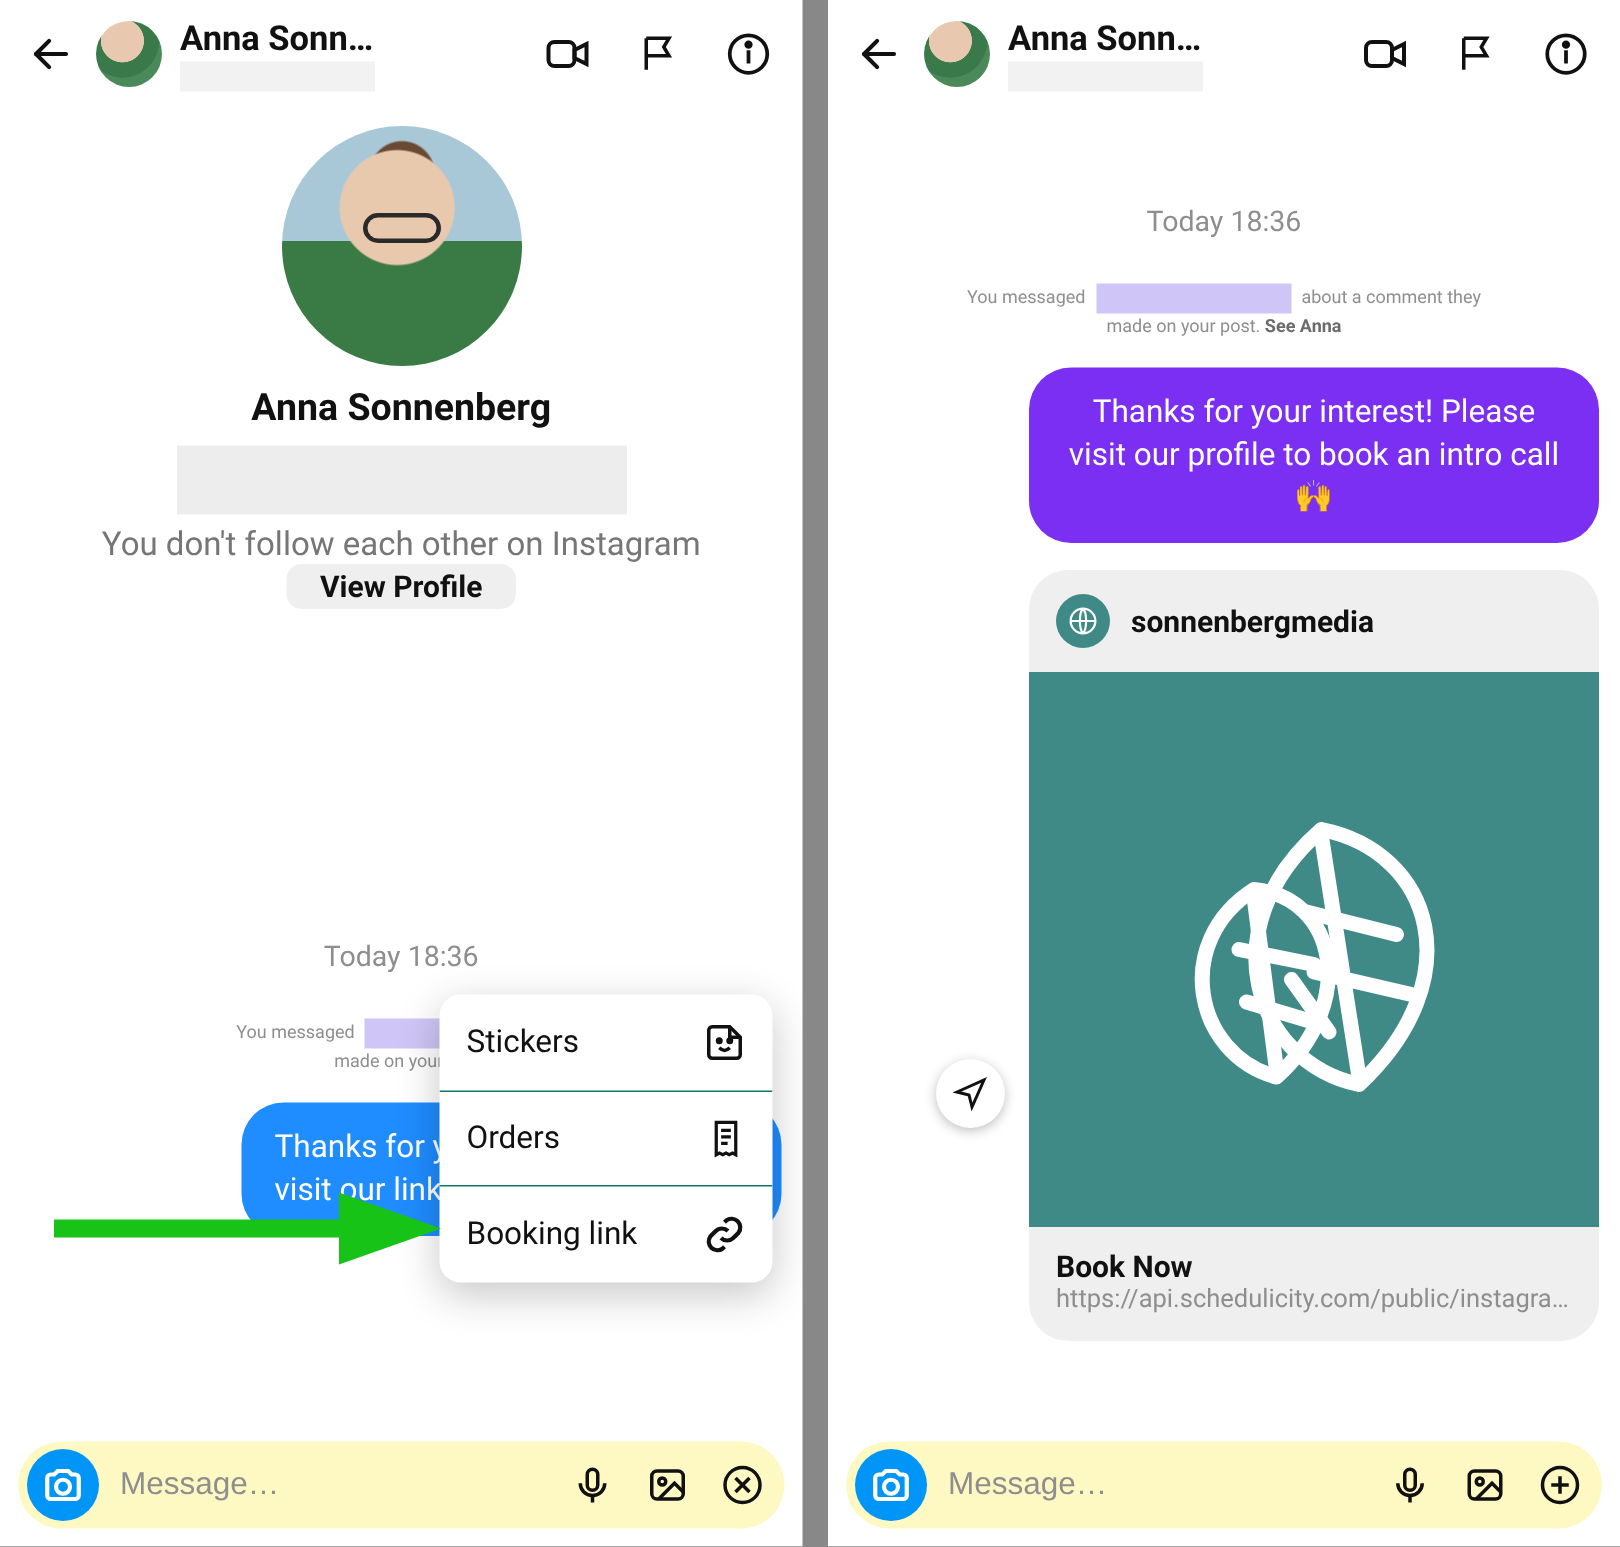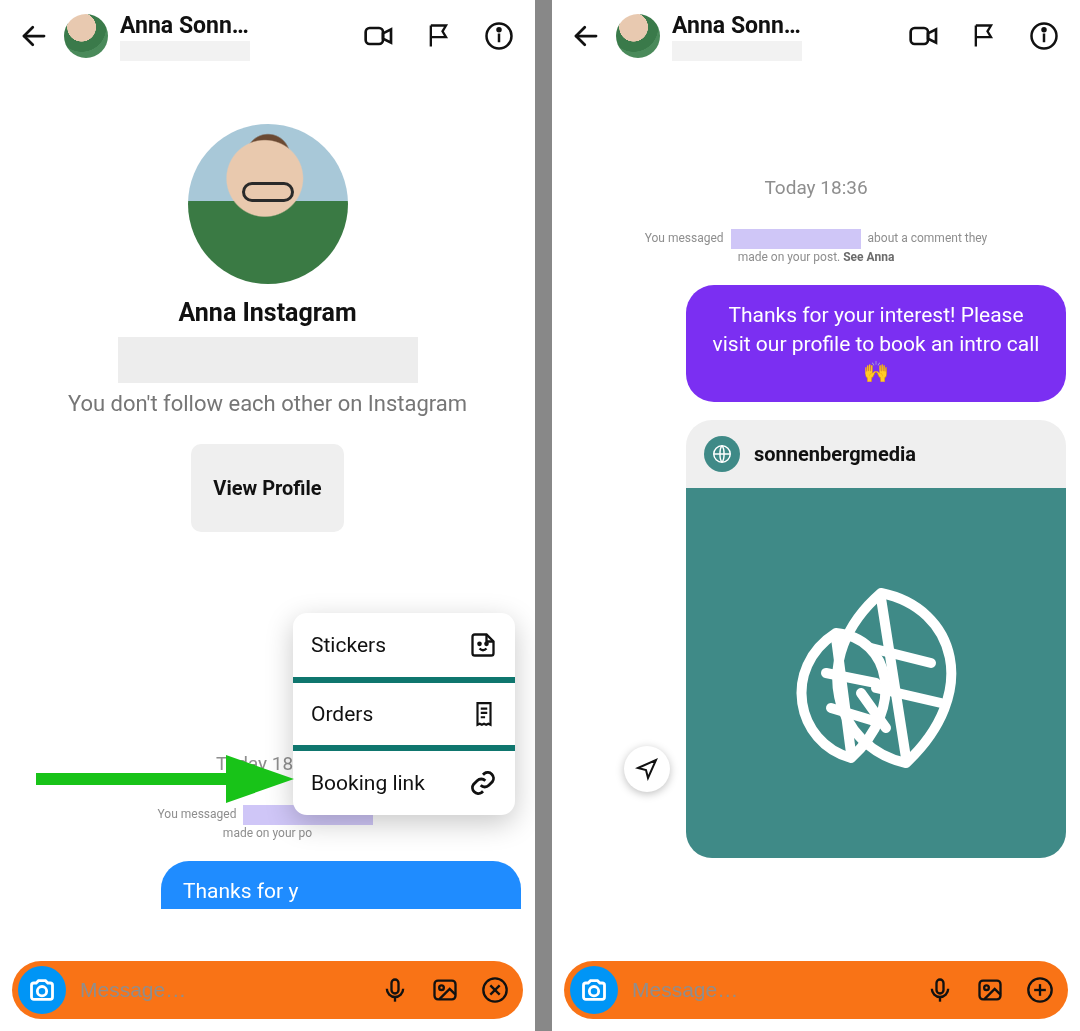--- a/index.html
+++ b/index.html
@@ -10,21 +10,20 @@
     height: 1031px;
     display: flex;
     overflow: hidden;
   }
   .phone {
     background: #fff;
     height: 100%;
     display: flex;
     flex-direction: column;
     position: relative;
-    gap: 40px;
   }
   .left { width: 535px; }
   .gap  { width: 17px; background: #888; }
   .right{ width: 528px; }
 
   
   .header {
     display: flex;
     align-items: center;
     padding: 6px 12px 0 12px;
@@ -59,22 +58,22 @@
   .big-avatar::after{
     content:""; position:absolute; left:50%; top:36%; width:46px; height:14px;
     transform:translateX(-50%);
     border:3px solid #2a2a2a; border-radius:10px; background:transparent;
     box-shadow: -28px 0 0 -3px transparent, 28px 0 0 -3px transparent;
   }
   .profile-name { font-weight:700; font-size:25px; color:#111; margin-top:14px;}
   .profile-redact { width:300px; height:46px; background:#ededed; margin-top:10px;}
   .follow-text { color:#767676; font-size:22px; margin-top:8px;}
   .view-profile-btn {
-    margin-top:28px; background:#efefef; border-radius:10px;
-    padding:32px 22px; font-weight:700; font-size:20px; color:#111; cursor:pointer;
+    background:#efefef; border-radius:10px;
+    padding:3px 22px; font-weight:700; font-size:20px; color:#111; cursor:pointer;
   }
 
   
   .chat { flex:1; overflow:hidden; padding: 0 14px; position:relative;}
   .timestamp { text-align:center; color:#8e8e8e; font-size:19px; margin-top:36px;}
   .left .timestamp { margin-top:220px; }
   .right .timestamp { margin-top:70px; }
 
   .sys-msg { text-align:center; color:#8e8e8e; font-size:12px; margin-top:30px; line-height:1.35; padding:0 30px;}
   .sys-redact { display:inline-block; width:130px; height:20px; background:#cfc6f7; vertical-align:middle; margin:0 4px;}
@@ -92,21 +91,21 @@
   .popup {
     position:absolute; right:20px; bottom:94px;
     width:222px; background:#fff; border-radius:14px;
     box-shadow:0 8px 28px rgba(0,0,0,.22);
     overflow:hidden;
   }
   .popup-row {
     display:flex; align-items:center; justify-content:space-between;
     padding:18px 18px; font-size:21px; color:#111; cursor:pointer;
   }
-  .popup-row + .popup-row { border-top:6px solid #0f766e; }
+  .popup-row + .popup-row { border-top:1px solid #0f766e; }
 
   .arrow-callout {
     position:absolute; left:36px; bottom:100px; width:260px; height:60px;
     pointer-events:none;
   }
   .arrow-callout svg { width:100%; height:100%; }
 
   
   .send-circle {
     position:absolute; left:72px; top:640px;
@@ -129,21 +128,21 @@
   .post-image {
     width:100%; height:370px; background:#3f8a87;
     display:flex; align-items:center; justify-content:center;
   }
   .post-footer { padding:14px 18px 18px;}
   .post-cta { font-weight:700; font-size:20px; color:#111;}
   .post-url { font-size:17px; color:#8e8e8e; white-space:nowrap; overflow:hidden; text-overflow:ellipsis;}
 
   
   .input-bar {
-    margin:12px; height:58px; border-radius:30px; background:#f97316;
+    margin:12px; height:58px; border-radius:30px; background:#fef9c3;
     display:flex; align-items:center; padding:0 12px 0 6px; gap:14px;
   }
   .cam-btn {
     width:48px; height:48px; border-radius:50%; background:#0095f6;
     display:flex; align-items:center; justify-content:center; cursor:pointer;
   }
   .msg-input {
     flex:1; border:none; background:transparent; font-size:21px; color:#333;
     outline:none;
   }
@@ -185,21 +184,21 @@
             <line x1="12" y1="10" x2="12" y2="17"></line>
             <circle cx="12" cy="7" r="1.2" fill="#111"></circle>
           </svg>
       </div>
     </div>
   </div>
 
   <div class="chat">
     <div class="profile-block">
       <div class="big-avatar"></div>
-      <div class="profile-name">Anna Instagram</div>
+      <div class="profile-name">Anna Sonnenberg</div>
       <div class="profile-redact"></div>
       <div class="follow-text">You don't follow each other on Instagram</div>
       <div class="view-profile-btn">View Profile</div>
     </div>
 
     <div class="timestamp">Today 18:36</div>
 
     <div class="sys-msg">
       <span>You messaged</span>
       <span class="sys-redact"></span><br>
@@ -348,20 +347,24 @@
           <line x1="52" y1="20" x2="62" y2="84"></line>
           <line x1="48" y1="40" x2="72" y2="46"></line>
           <line x1="50" y1="56" x2="76" y2="62"></line>
           <line x1="54" y1="72" x2="44" y2="58"></line>
           <path d="M34 34 C56 36 62 64 40 84 C18 78 12 48 34 34 Z"></path>
           <line x1="34" y1="36" x2="40" y2="82"></line>
           <line x1="30" y1="50" x2="50" y2="54"></line>
           <line x1="32" y1="64" x2="52" y2="70"></line>
         </svg>
       </div>
+      <div class="post-footer">
+        <div class="post-cta">Book Now</div>
+        <div class="post-url">https://api.schedulicity.com/public/instagra…</div>
+      </div>
     </div>
 
     <div class="send-circle">
       <svg width="24" height="24" viewBox="0 0 24 24" fill="none" stroke="#111" stroke-width="2">
           <path d="M3 11l18-8-8 18-2-8z"></path>
         </svg>
     </div>
   </div>
 
   <div class="input-bar">

